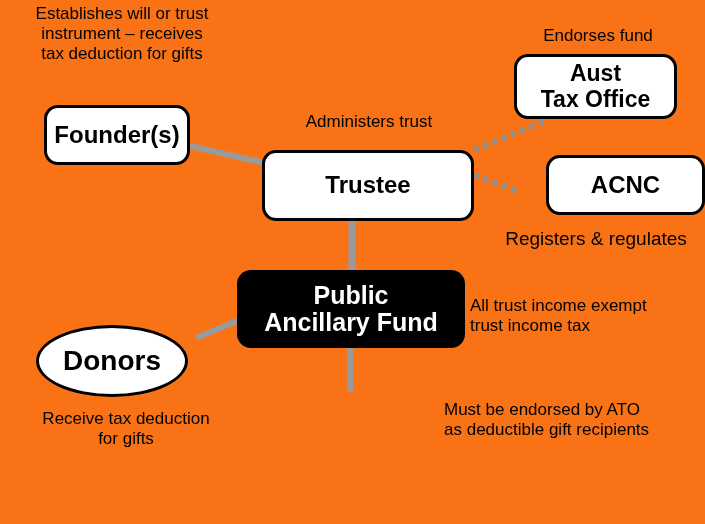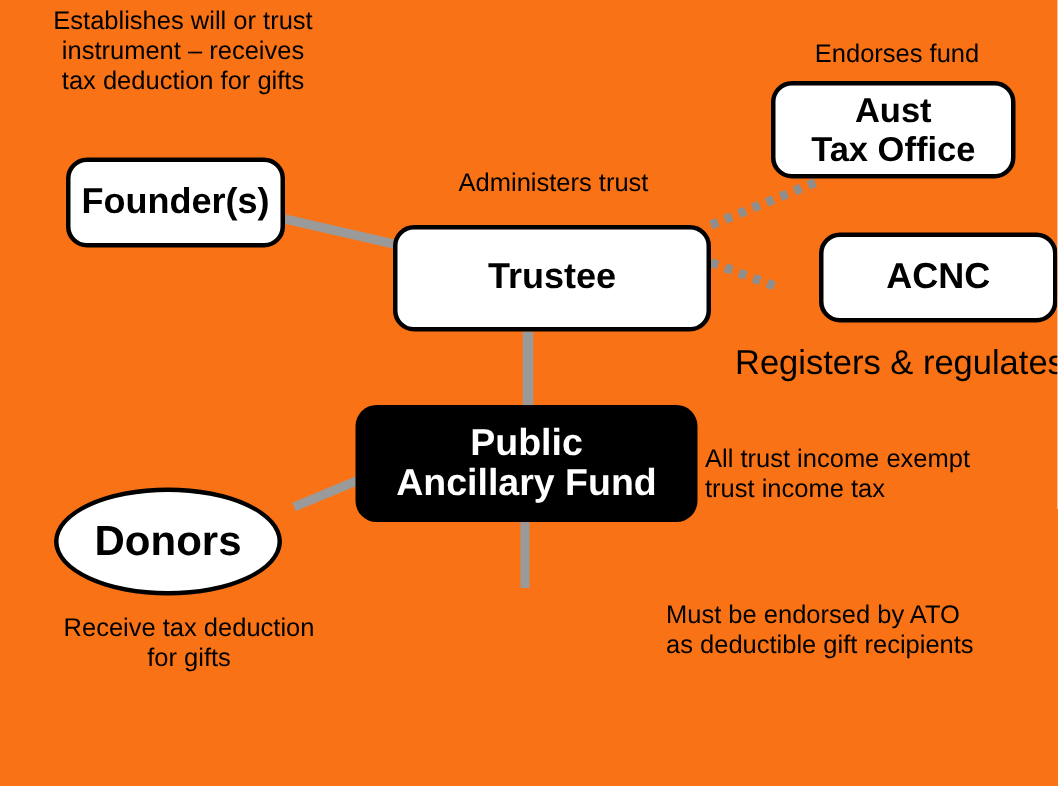--- a/index.html
+++ b/index.html
@@ -87,21 +87,21 @@
   </div>
 
   <div class="caption caption-center" style="left:508px; top:26px; width:180px; font-size:17px;">
     <span class="nline">Endorses fund</span>
   </div>
 
   <div class="caption caption-center" style="left:255px; top:112px; width:228px; font-size:17px;">
     <span class="nline">Administers trust</span>
   </div>
 
-  <div class="caption caption-center" style="left:490px; top:228px; width:212px; font-size:23px;">
+  <div class="caption caption-center" style="left:490px; top:228px; width:212px; font-size:19px;">
     <span class="nline">Registers &amp; regulates</span>
   </div>
 
   <div class="caption caption-left" style="left:470px; top:296px; width:232px; font-size:17px;">
     <span class="nline">All trust income exempt</span>
     <span class="nline">trust income tax</span>
   </div>
 
   <div class="caption caption-center" style="left:12px; top:409px; width:228px; font-size:17px;">
     <span class="nline">Receive tax deduction</span>

